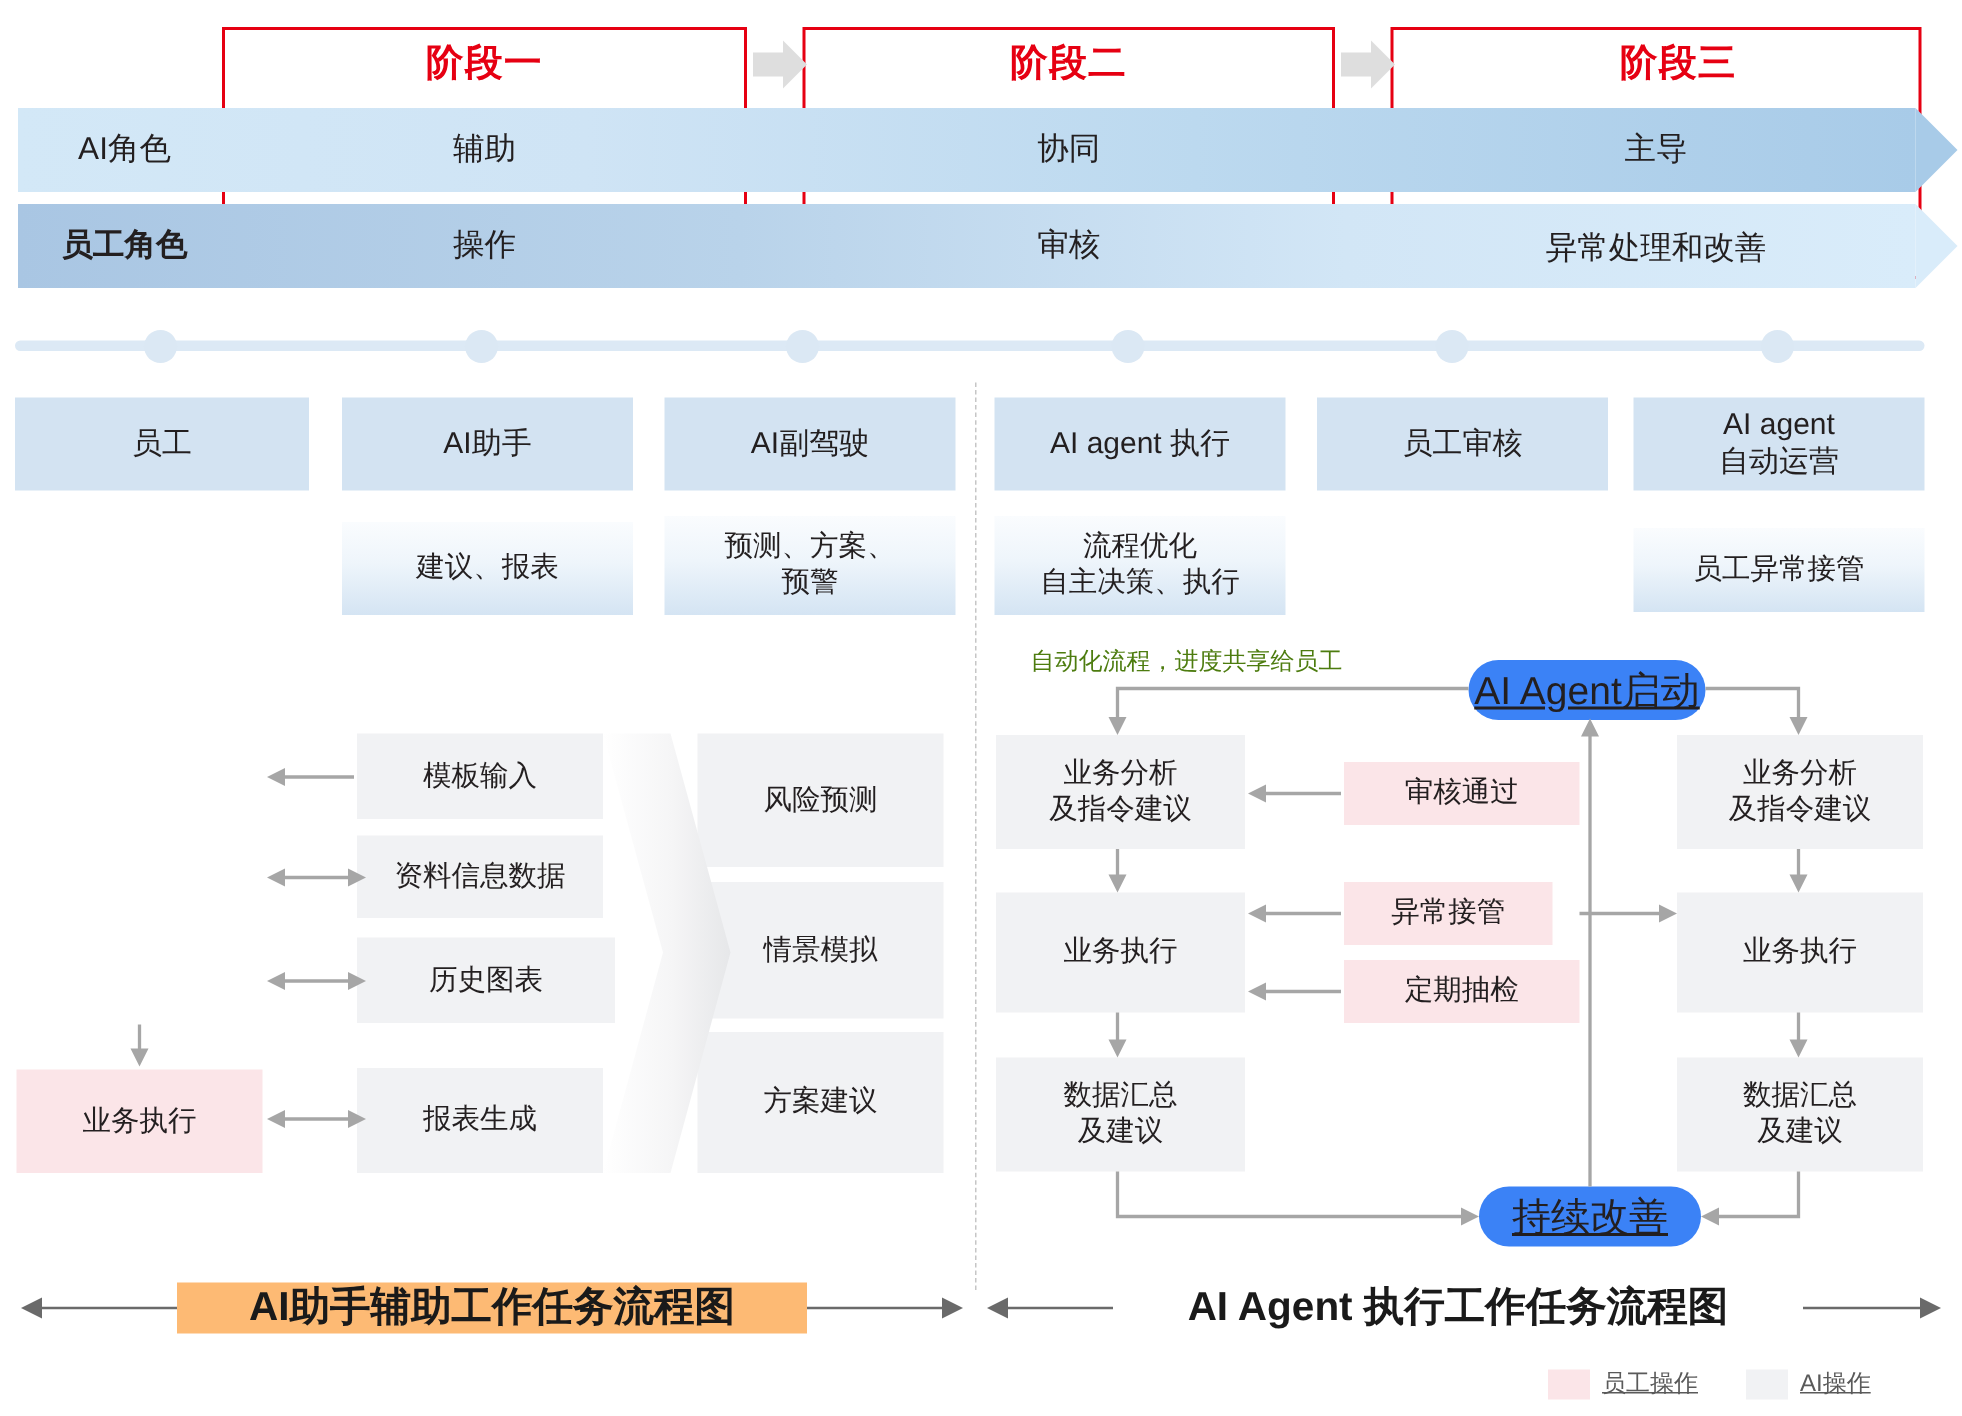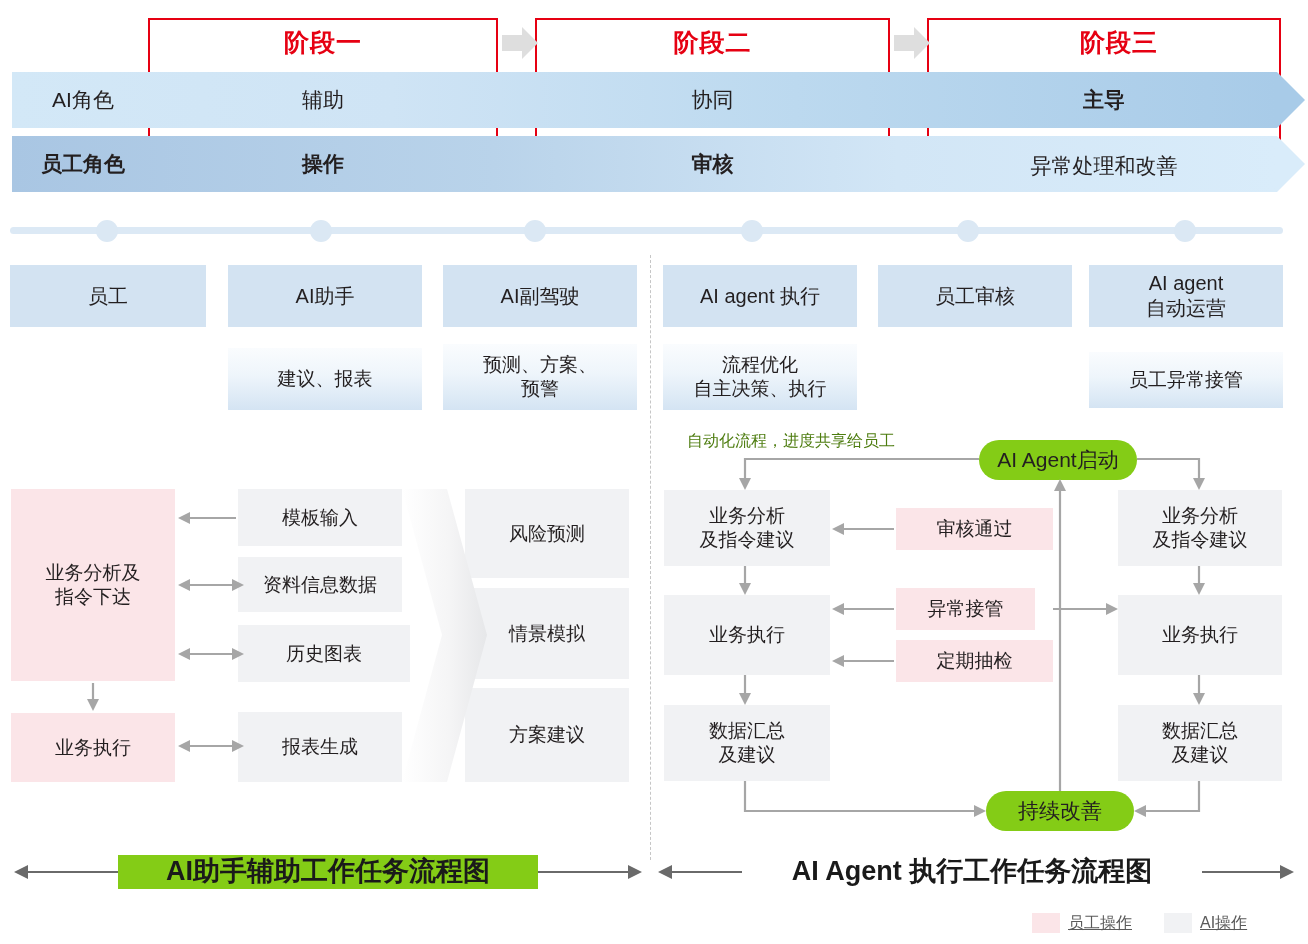--- a/index.html
+++ b/index.html
@@ -15,34 +15,34 @@
   
   .rolebar{height:56px;}
   .role-ai{background:linear-gradient(90deg,#d3e8f7 0%,#cfe4f5 30%,#bcd9ef 62%,#a8cbe8 100%);}
   .role-emp{background:linear-gradient(90deg,#a9c6e3 0%,#b9d3ea 38%,#d2e6f6 70%,#d9ecfa 100%);}
   .arrowtip{width:0;height:0;border-top:28px solid transparent;border-bottom:28px solid transparent;}
   .tip-ai{border-left:28px solid #a8cbe8;}
   .tip-emp{border-left:28px solid #d9ecfa;}
   .role-name{font-size:21px;}
   .role-name.b{font-weight:bold;}
   .role-val{font-size:21px;}
-  .role-val.b{font-weight:bold;}
+  .role-val.b{font-weight:normal;}
 
   
   .tl-line{height:7px;background:#dce9f5;border-radius:4px;}
   .tl-dot{width:22px;height:22px;border-radius:50%;background:#dbe8f4;}
 
   
   .card-main{background:#d3e3f2;font-size:20px;color:#231f20;}
   .card-sub{background:linear-gradient(180deg,#fafcfe 0%,#eef5fb 45%,#d4e4f3 100%);font-size:19px;color:#231f20;}
 
   
   .bx-gray{background:#f1f2f4;font-size:19px;}
   .bx-pink{background:#fbe5e8;font-size:19px;}
-  .pill{background:#84cc16;border-radius:26px;font-size:21px;}
+  .pill{background:#3b82f6;border-radius:26px;font-size:26px;text-decoration:underline;}
 
   .divider{border-left:1.6px dashed #c6c6c6;}
   .note{font-size:16px;color:#4d7c0f;}
   .caption{font-weight:bold;font-size:27px;color:#1a1a1a;white-space:nowrap;}
   .legend-sw{width:28px;height:20px;}
   .legend-tx{font-size:16px;color:#5a5a5a;text-decoration:underline;}
   svg{position:absolute;left:0;top:0;overflow:visible;}
 </style>
 </head>
 <body>
@@ -100,22 +100,20 @@
 自主决策、执行</div>
 
   <div class="abs ctr card-main" style="left:878px;top:265px;width:194px;height:62px;">员工审核</div>
 
   <div class="abs ctr card-main" style="left:1089px;top:265px;width:194px;height:62px;white-space:pre-line;">AI agent
 自动运营</div>
   <div class="abs ctr card-sub" style="left:1089px;top:352px;width:194px;height:56px;">员工异常接管</div>
 
   <div class="abs divider" style="left:650px;top:255px;height:605px;"></div>
 
-  <div class="abs ctr bx-pink" style="left:11px;top:489px;width:164px;height:192px;white-space:pre-line;">业务分析及
-指令下达</div>
   <div class="abs ctr bx-pink" style="left:11px;top:713px;width:164px;height:69px;">业务执行</div>
 
   <div class="abs ctr bx-gray" style="left:238px;top:489px;width:164px;height:57px;">模板输入</div>
   <div class="abs ctr bx-gray" style="left:238px;top:557px;width:164px;height:55px;">资料信息数据</div>
   <div class="abs ctr bx-gray" style="left:238px;top:625px;width:172px;height:57px;">历史图表</div>
   <div class="abs ctr bx-gray" style="left:238px;top:712px;width:164px;height:70px;">报表生成</div>
 
   <div class="abs ctr bx-gray" style="left:465px;top:489px;width:164px;height:89px;">风险预测</div>
   <div class="abs ctr bx-gray" style="left:465px;top:588px;width:164px;height:91px;">情景模拟</div>
   <div class="abs ctr bx-gray" style="left:465px;top:688px;width:164px;height:94px;">方案建议</div>
@@ -218,21 +216,21 @@
       <line x1="24" y1="872" x2="632" y2="872"></line>
       <line x1="668" y1="872" x2="1284" y2="872"></line>
     </g>
     <g fill="#6a6a6a">
       <path d="M14 872 l14 -7 v14 z"></path>
       <path d="M642 872 l-14 -7 v14 z"></path>
       <path d="M658 872 l14 -7 v14 z"></path>
       <path d="M1294 872 l-14 -7 v14 z"></path>
     </g>
   </svg>
-  <div class="abs ctr caption" style="left:118px;top:855px;width:420px;height:34px;background:#84cc16;">AI助手辅助工作任务流程图</div>
+  <div class="abs ctr caption" style="left:118px;top:855px;width:420px;height:34px;background:#fdba74;">AI助手辅助工作任务流程图</div>
   <div class="abs ctr caption" style="left:742px;top:855px;width:460px;height:34px;background:#fff;">AI Agent 执行工作任务流程图</div>
 
   <div class="abs legend-sw" style="left:1032px;top:913px;background:#fbe5e8;"></div>
   <div class="abs legend-tx" style="left:1068px;top:913px;line-height:20px;">员工操作</div>
   <div class="abs legend-sw" style="left:1164px;top:913px;background:#f1f2f4;"></div>
   <div class="abs legend-tx" style="left:1200px;top:913px;line-height:20px;">AI操作</div>
 
 </div>
 
 </body></html>

